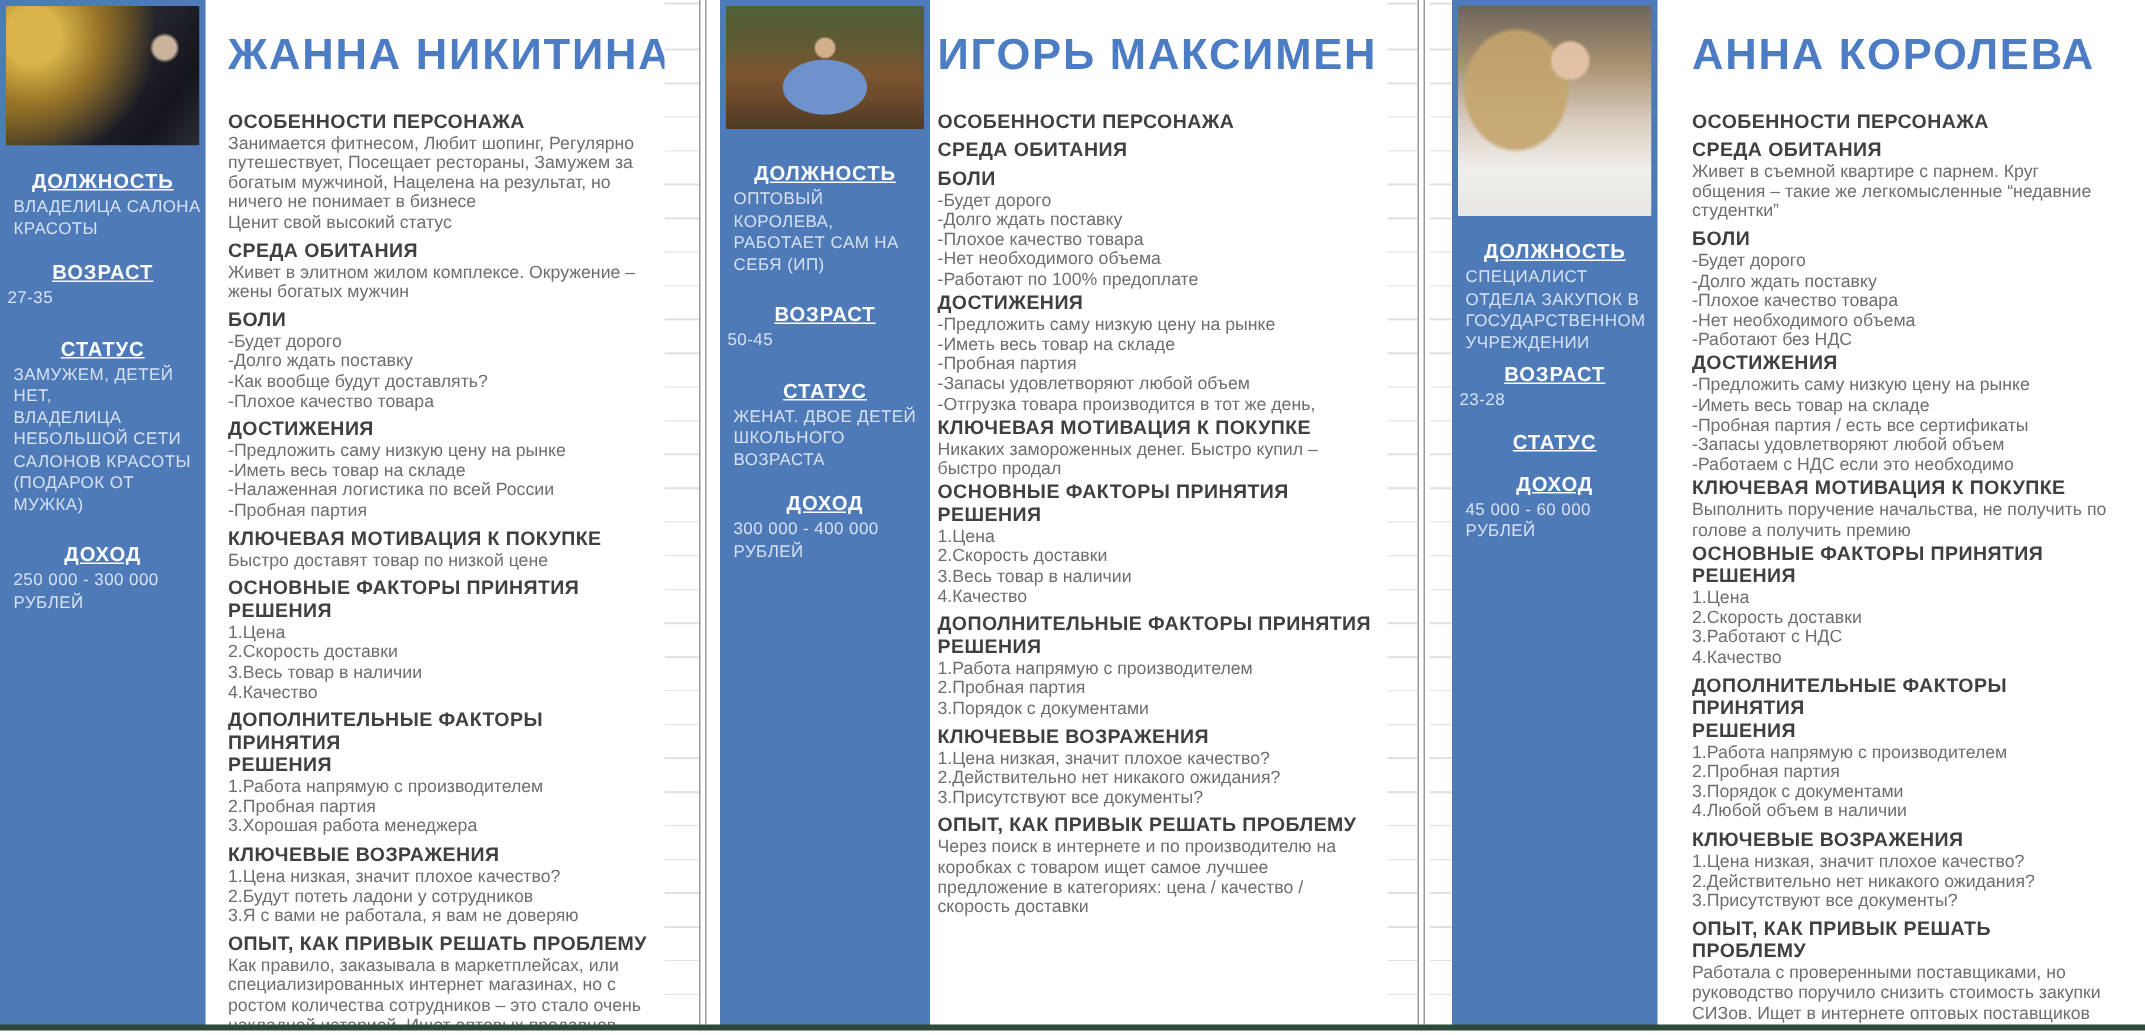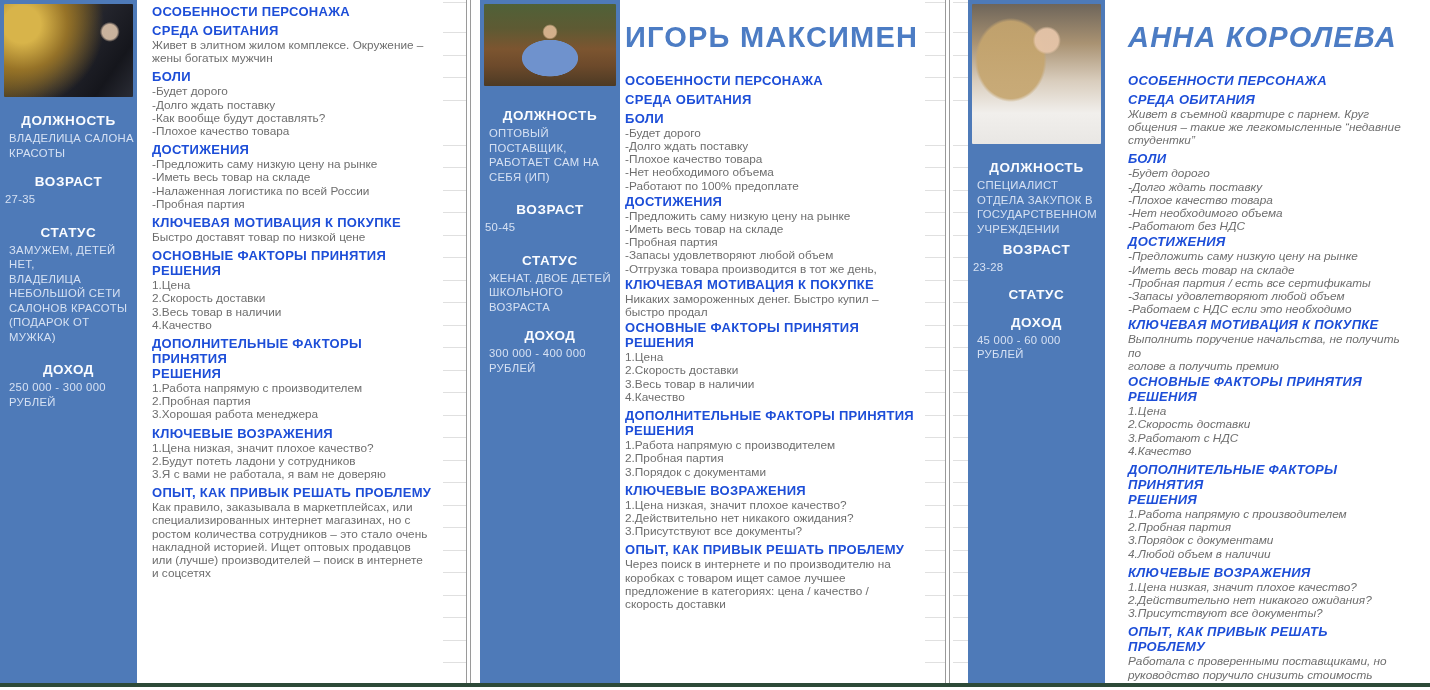--- a/index.html
+++ b/index.html
@@ -31,33 +31,33 @@
       radial-gradient(ellipse 46px 30px at 50% 66%, #6f92cd 0 60%, rgba(111,146,205,0) 62%),
       linear-gradient(180deg,#4f6138 0%,#5e5a33 30%,#7c5530 55%,#6d4a2b 75%,#4c3a24 100%);}
   .card-3 .photo{height:140px;
     background:
       radial-gradient(circle at 58% 26%, rgba(229,196,168,.95) 0 9%, rgba(229,196,168,0) 11%),
       radial-gradient(ellipse 60px 70px at 30% 40%, rgba(197,165,110,.9) 0 55%, rgba(197,165,110,0) 60%),
       linear-gradient(180deg,#6e655a 0%,#a99272 28%,#d9cdbd 55%,#f1efec 78%,#e9e7e4 100%);}
 
   .sb-group{margin-top:14px;}
   .sb-label{font-weight:bold;font-size:13.5px;line-height:16px;text-align:center;
-    color:#fafcff;letter-spacing:.6px;}
+    color:#fafcff;letter-spacing:.6px;text-decoration:underline;}
   .sb-value{font-size:11.3px;line-height:14.5px;color:#d6e1f3;letter-spacing:.3px;
     white-space:pre-line;padding:2px 3px 0 9px;}
   .sb-value.center{padding-left:5px;}
 
   .content{position:absolute;top:0;bottom:0;}
   .card-1 .content{left:152px;right:5px;}
   .card-2 .content{left:145px;right:6px;}
-  .card-3 .content{left:160px;right:24px;font-style:italic;}
+  .card-3 .content{left:160px;right:24px;}
 
   .persona-name{font-size:29px;line-height:32px;letter-spacing:1.2px;color:#4c7cc4;
     white-space:nowrap;padding-top:2px;}
-  .sec-title{font-size:13px;font-weight:bold;line-height:15px;color:#1d4ed8;
+  .sec-title{font-size:13px;font-weight:bold;line-height:15px;color:#404040;
     letter-spacing:.3px;margin:4px 0 1px;white-space:pre-line;}
   .sec-title.tight{margin-top:1px;}
   .sec-body{font-size:11.8px;line-height:13.2px;color:#6e6e6e;white-space:pre-line;}
 
   
   .rule-strip{position:absolute;top:0;bottom:7px;
     background:repeating-linear-gradient(to bottom,
       rgba(0,0,0,0) 0 21.5px, #e0e0e0 21.5px 22.5px);
     background-position:0 11px;}
   .strip-a{left:443px;width:24px;}
@@ -109,22 +109,28 @@
 (ПОДАРОК ОТ
 МУЖКА)</div>
       </div>
       <div class="sb-group" style="margin-top:18px">
         <div class="sb-label">ДОХОД</div>
         <div class="sb-value">250 000 - 300 000
 РУБЛЕЙ</div>
       </div>
     </aside>
     <div class="content">
+      <h1 class="persona-name">ЖАННА НИКИТИНА</h1>
       <div class="sec">
         <div class="sec-title">ОСОБЕННОСТИ ПЕРСОНАЖА</div>
+        <div class="sec-body">Занимается фитнесом, Любит шопинг, Регулярно
+путешествует, Посещает рестораны, Замужем за
+богатым мужчиной, Нацелена на результат, но
+ничего не понимает в бизнесе
+Ценит свой высокий статус</div>
       </div>
       <div class="sec">
         <div class="sec-title">СРЕДА ОБИТАНИЯ</div>
         <div class="sec-body">Живет в элитном жилом комплексе. Окружение –
 жены богатых мужчин</div>
       </div>
       <div class="sec">
         <div class="sec-title">БОЛИ</div>
         <div class="sec-body">-Будет дорого
 -Долго ждать поставку
@@ -173,21 +179,21 @@
       </div>
     </div>
   </section>
 
   <section class="card card-2">
     <aside class="sidebar">
       <div class="photo"></div>
       <div class="sb-group" style="margin-top:22px">
         <div class="sb-label">ДОЛЖНОСТЬ</div>
         <div class="sb-value">ОПТОВЫЙ
-ПОСТАВЩИК,
+КОРОЛЕВА,
 РАБОТАЕТ САМ НА
 СЕБЯ (ИП)</div>
       </div>
       <div class="sb-group" style="margin-top:18px">
         <div class="sb-label">ВОЗРАСТ</div>
         <div class="sb-value center">50-45</div>
       </div>
       <div class="sb-group" style="margin-top:18px">
         <div class="sb-label">СТАТУС</div>
         <div class="sb-value">ЖЕНАТ. ДВОЕ ДЕТЕЙ

